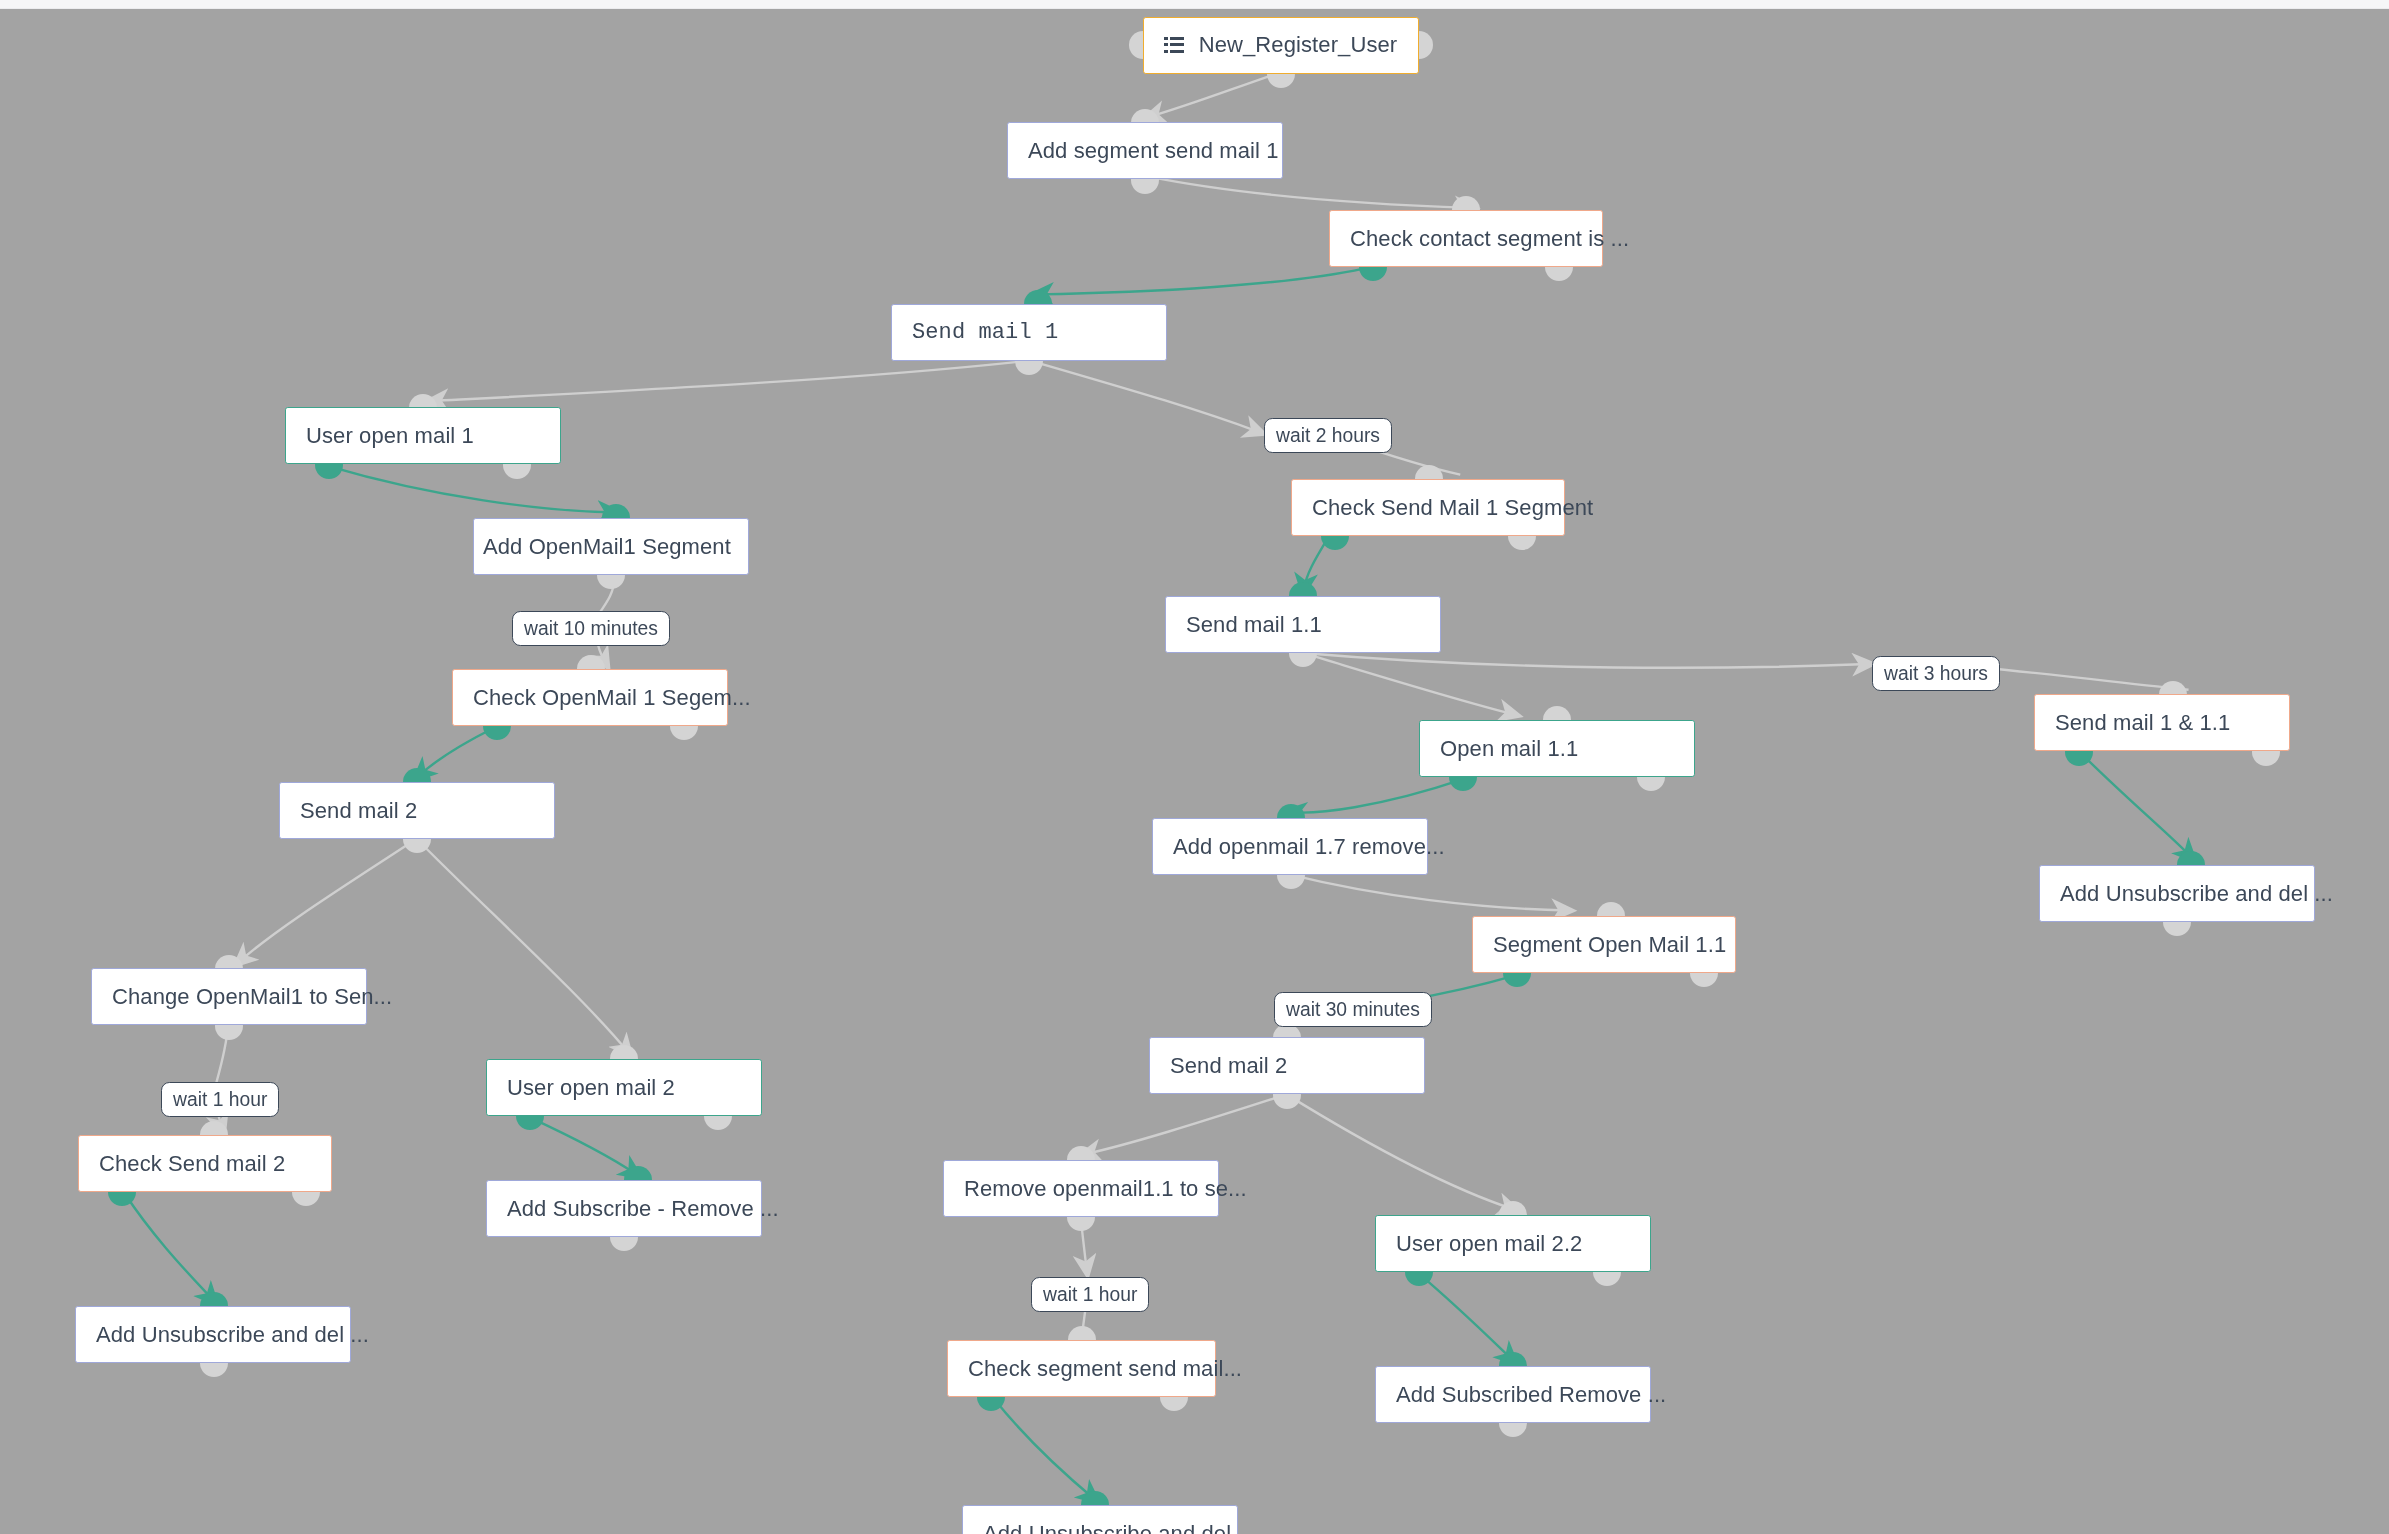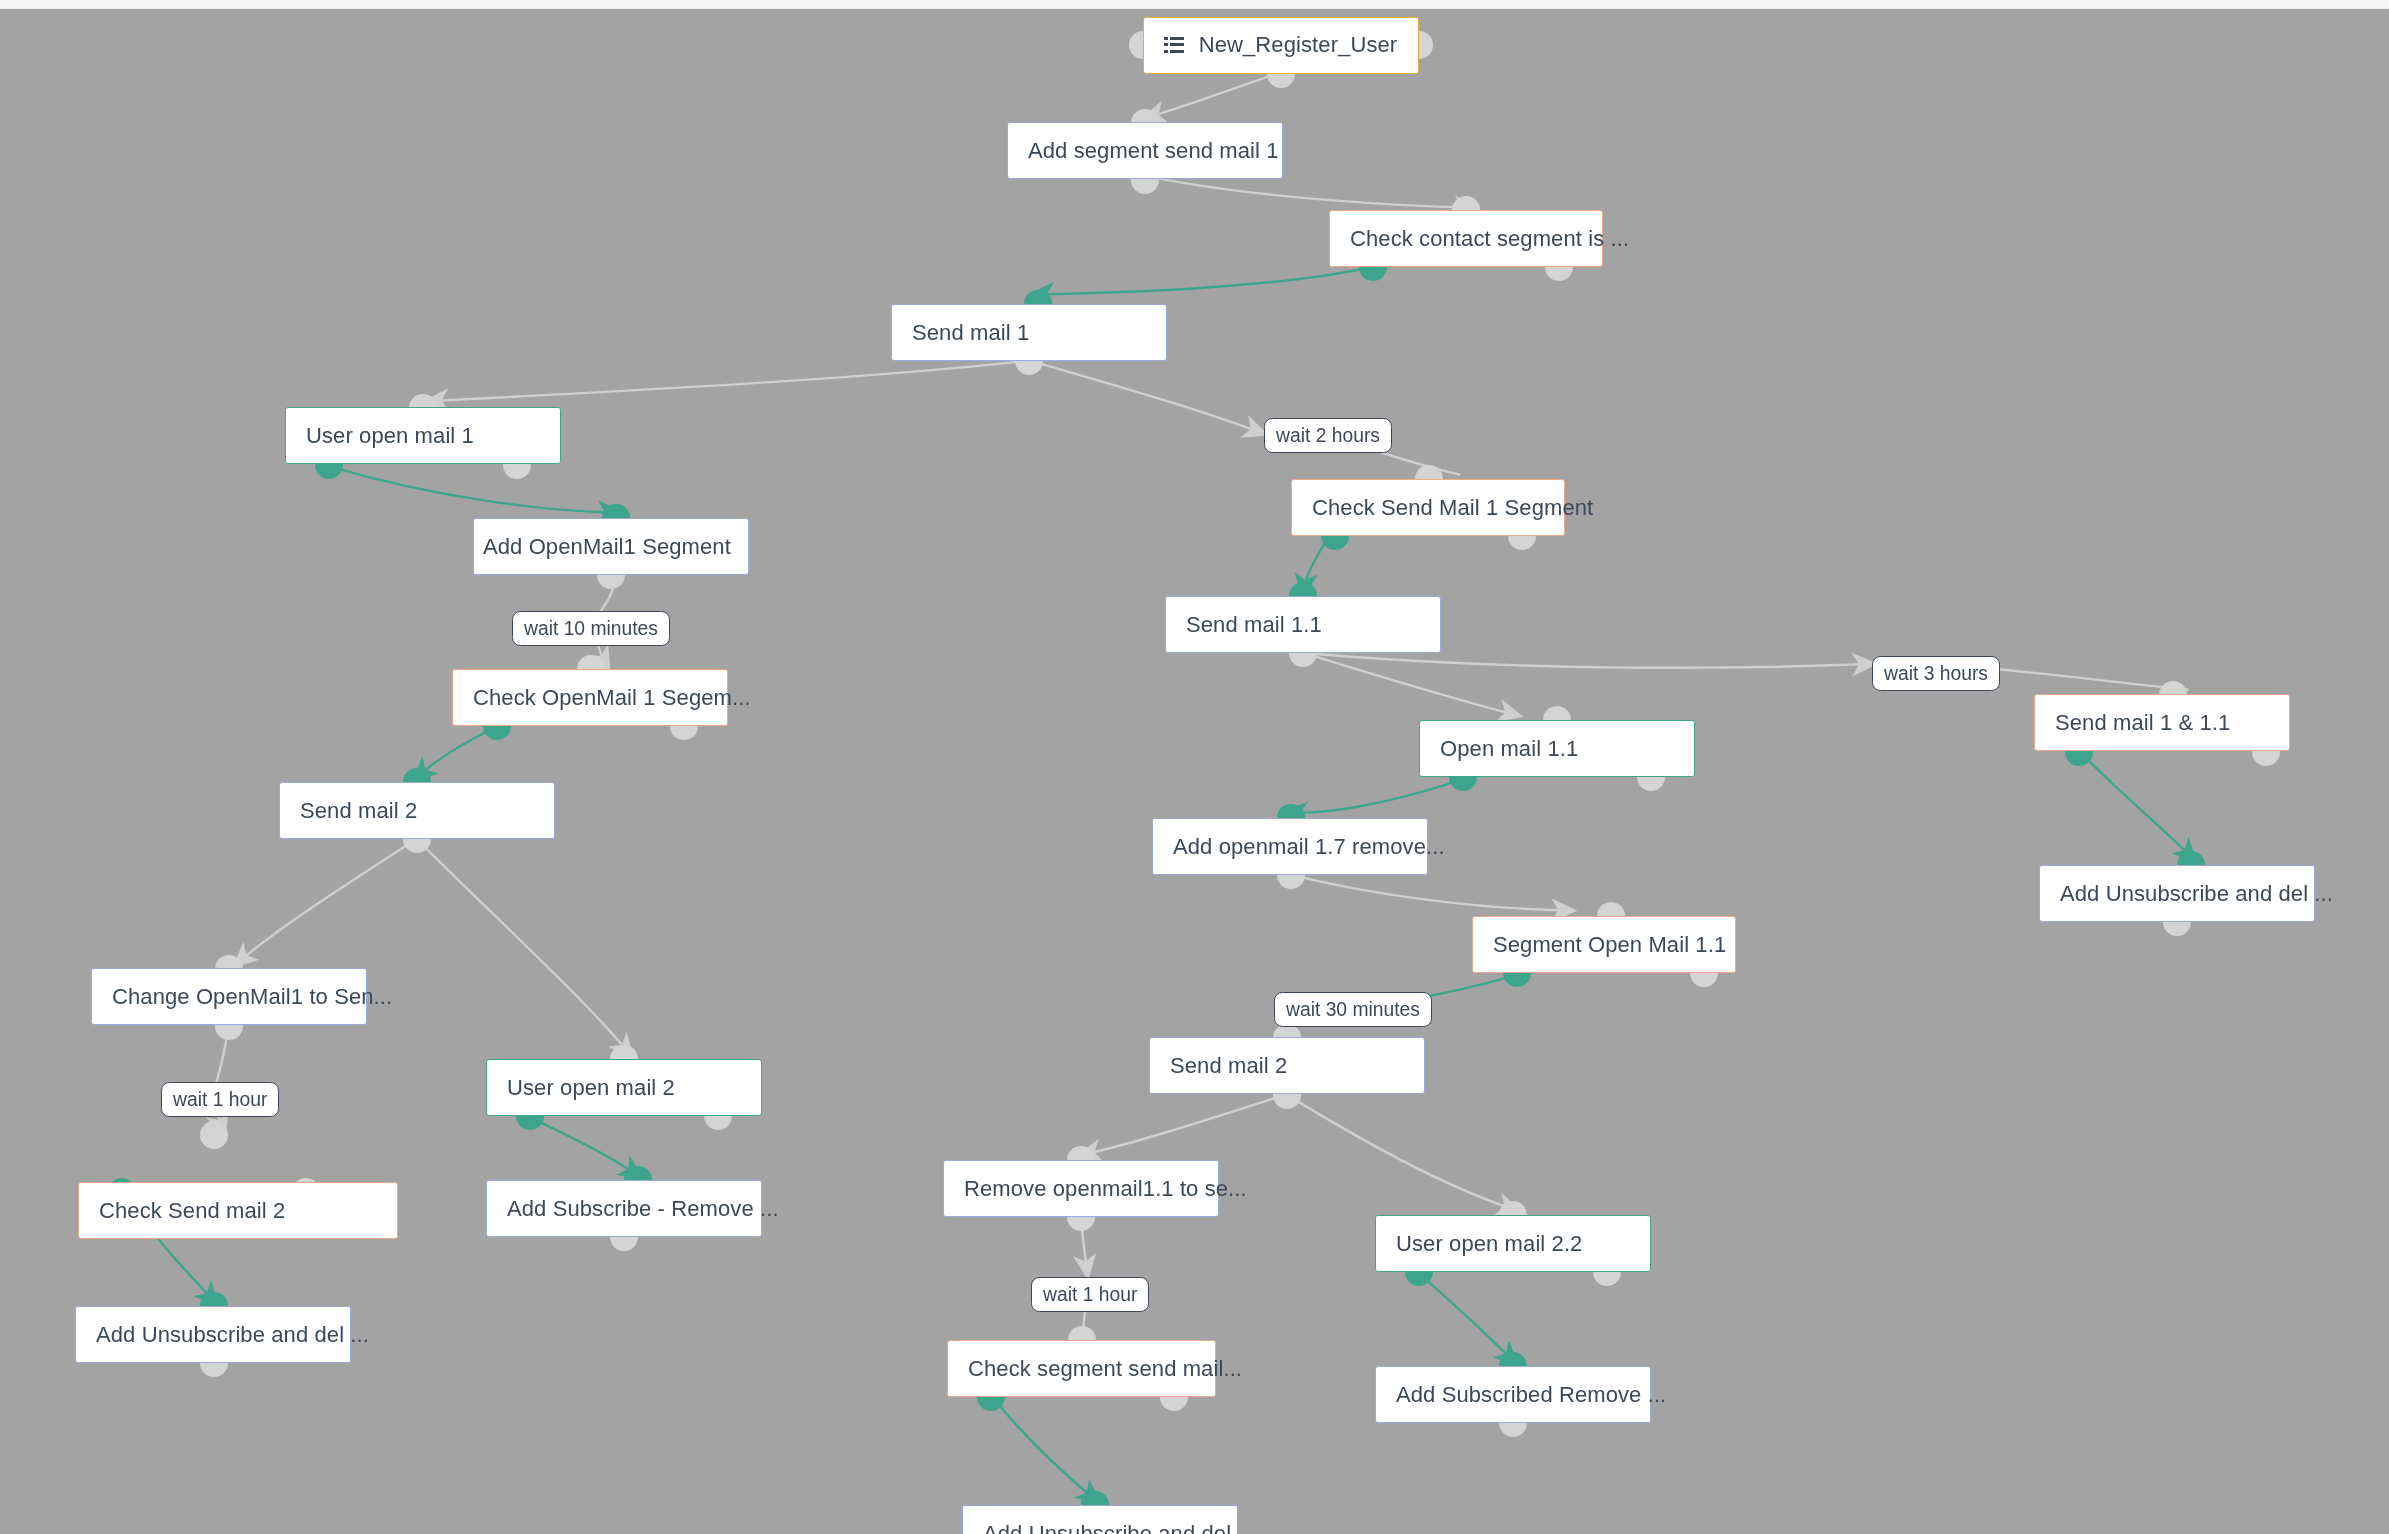--- a/index.html
+++ b/index.html
@@ -210,21 +210,21 @@
         <span class="node-label">Add segment send mail 1</span>
       </div>
       <div class="port" style="left: 1131px; top: 109px;"></div>
       <div class="port" style="left: 1131px; top: 166px;"></div>
       <div class="node check" style="left: 1329px; top: 210px; width: 274px;">
         <span class="node-label">Check contact segment is ...</span>
       </div>
       <div class="port" style="left: 1452px; top: 196px;"></div>
       <div class="port green" style="left: 1359px; top: 253px;"></div>
       <div class="port" style="left: 1545px; top: 253px;"></div>
-      <div class="node action" style="left: 891px; top: 304px; width: 276px;">
+      <div class="node action" style="left: 891px; top: 304px; width: 276px; font-family: Liberation Mono, monospace;">
         <span class="node-label">Send mail 1</span>
       </div>
       <div class="port green" style="left: 1024px; top: 290px;"></div>
       <div class="port" style="left: 1015px; top: 347px;"></div>
       <div class="node trigger" style="left: 285px; top: 407px; width: 276px;">
         <span class="node-label">User open mail 1</span>
       </div>
       <div class="port" style="left: 409px; top: 394px;"></div>
       <div class="port green" style="left: 315px; top: 451px;"></div>
       <div class="port" style="left: 503px; top: 451px;"></div>
@@ -242,21 +242,21 @@
       <div class="node action" style="left: 279px; top: 782px; width: 276px;">
         <span class="node-label">Send mail 2</span>
       </div>
       <div class="port green" style="left: 403px; top: 768px;"></div>
       <div class="port" style="left: 403px; top: 825px;"></div>
       <div class="node action" style="left: 91px; top: 968px; width: 276px;">
         <span class="node-label">Change OpenMail1 to Sen...</span>
       </div>
       <div class="port" style="left: 215px; top: 955px;"></div>
       <div class="port" style="left: 215px; top: 1012px;"></div>
-      <div class="node check" style="left: 78px; top: 1182px; width: 320px;">
+      <div class="node check" style="left: 78px; top: 1135px; width: 254px;">
         <span class="node-label">Check Send mail 2</span>
       </div>
       <div class="port" style="left: 200px; top: 1121px;"></div>
       <div class="port green" style="left: 108px; top: 1178px;"></div>
       <div class="port" style="left: 292px; top: 1178px;"></div>
       <div class="node action" style="left: 75px; top: 1306px; width: 276px;">
         <span class="node-label">Add Unsubscribe and del ...</span>
       </div>
       <div class="port green" style="left: 200px; top: 1292px;"></div>
       <div class="port" style="left: 200px; top: 1349px;"></div>

